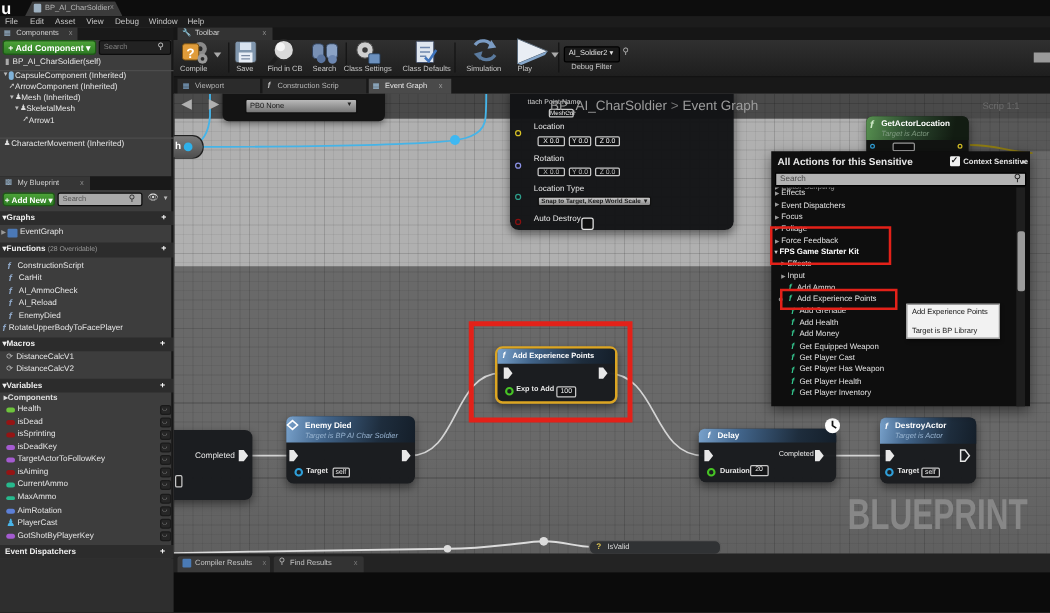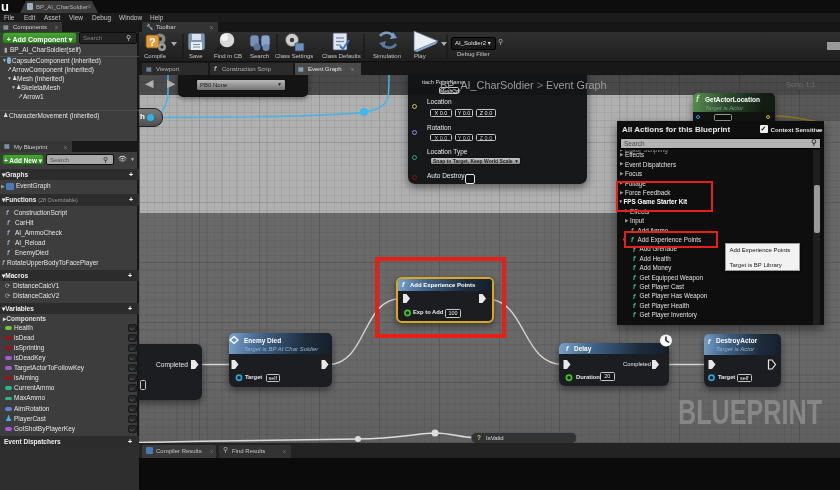--- a/index.html
+++ b/index.html
@@ -397,21 +397,21 @@
       <circle cx="430" cy="302.8" r="2.6" fill="none" stroke="#47c425" stroke-width="1.7"></circle>
 
       <path d="M 569.5,285 L 573,285 L 576.5,289.5 L 573,294 L 569.5,294 Z" fill="#e8e8e8"></path>
       <path d="M 629.5,285 L 633,285 L 636.5,289.5 L 633,294 L 629.5,294 Z" fill="none" stroke="#e8e8e8" stroke-width="1.2"></path>
       <circle cx="572.5" cy="302.8" r="2.6" fill="none" stroke="#2f9fd8" stroke-width="1.7"></circle>
     </svg>
   </div>
 
   <div id="allactions">
     <div class="a" style="left:478px;top:46px;width:207px;height:204px;background:#0e0e0e;box-shadow:0 4px 10px rgba(0,0,0,0.5);"></div>
-    <div class="a txt b" style="left:483px;top:50.5px;color:#e8e8e8;font-size:8px;">All Actions for this Blueprint</div>
+    <div class="a txt b" style="left:483px;top:50.5px;color:#e8e8e8;font-size:8px;">All Actions for this Sensitive</div>
     <div class="a" style="left:621px;top:50px;width:7.5px;height:7.5px;background:#f0f0f0;border-radius:1px;"></div>
     <div class="a txt b" style="left:621.5px;top:50px;color:#111;font-size:7px;">✓</div>
     <div class="a txt b" style="left:631.5px;top:51.5px;color:#e0e0e0;font-size:6.2px;">Context Sensitive</div>
     <div class="a txt" style="left:679px;top:51.5px;color:#ccc;font-size:6px;">▸</div>
     <div class="a" style="left:481px;top:63px;width:201px;height:11px;background:#b3b3b3;border:1px solid #000;border-radius:1px;"></div>
     <div class="a txt" style="left:485px;top:66px;color:#4a4a4a;font-size:6.5px;">Search</div>
     <div class="a txt" style="left:672px;top:64px;color:#151515;font-size:8px;">⚲</div>
     <div class="a" style="left:674px;top:75px;width:7px;height:175px;background:#1f1f1f;"></div>
     <div class="a" style="left:674.5px;top:110px;width:6px;height:48px;background:#9a9a9a;border-radius:2px;"></div>
     <div class="a" style="left:478px;top:75px;width:196px;height:175px;overflow:hidden;">

